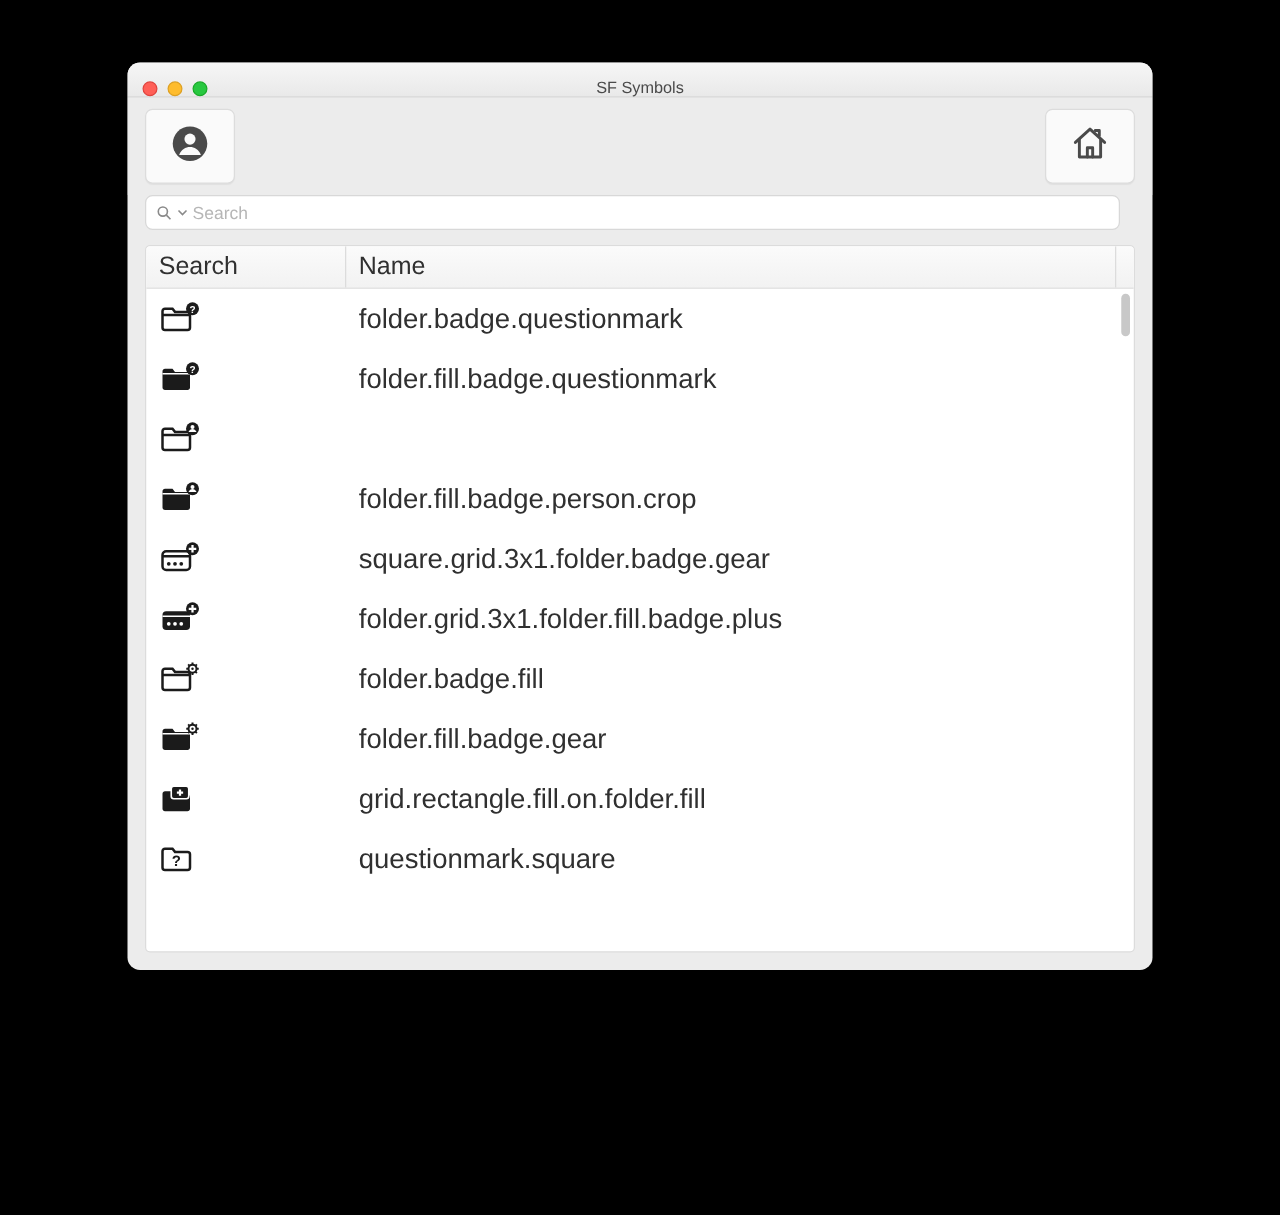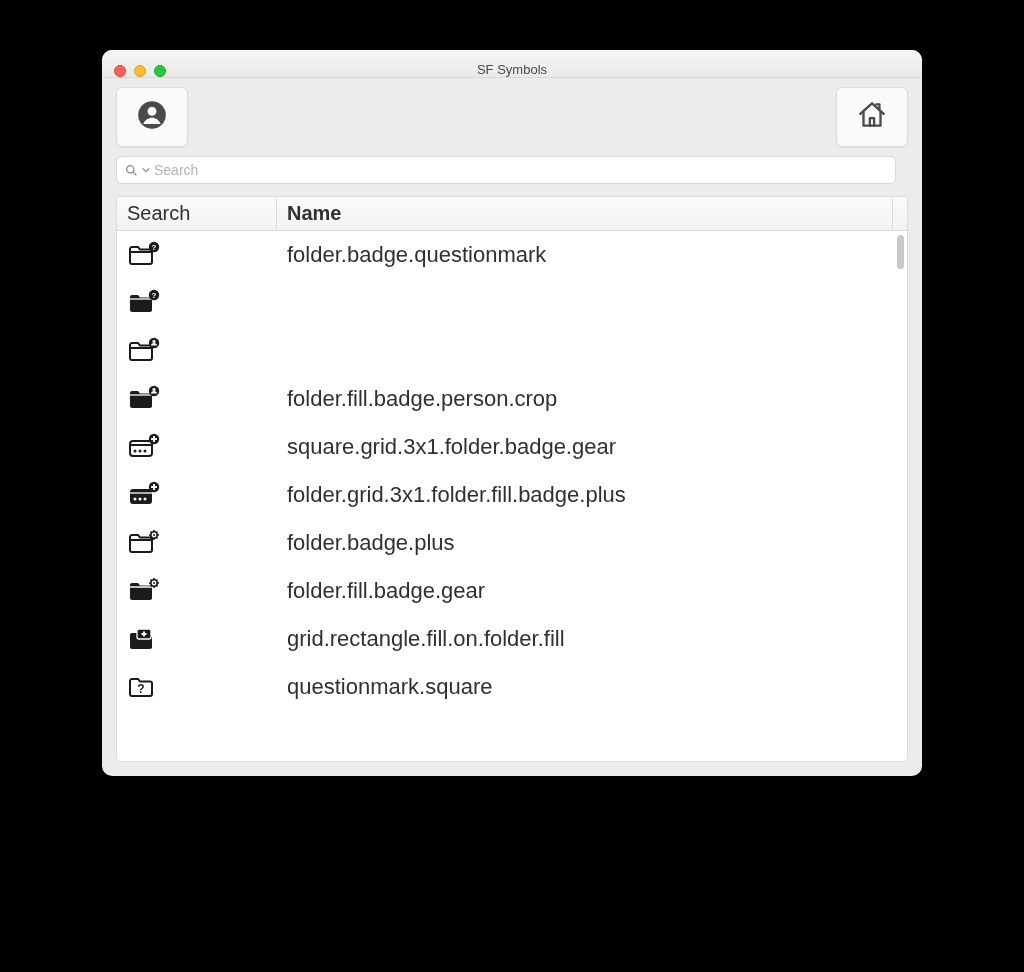--- a/index.html
+++ b/index.html
@@ -106,21 +106,20 @@
     display: flex;
     align-items: center;
     border-right: 1px solid #dcdcdc;
   }
   .th-name {
     flex: 1;
     padding-left: 10px;
     display: flex;
     align-items: center;
     border-right: 1px solid #dcdcdc;
-    font-weight: bold;
   }
   .th-spacer { width: 14px; }
   .tbody {
     height: 530px;
     overflow: hidden;
     position: relative;
   }
   .row {
     display: flex;
     align-items: center;
@@ -223,20 +222,21 @@
         </div>
         <div class="row">
           <div class="cell-symbol">
             <span class="sym">
               <svg viewBox="0 0 34 28">
                 <use href="#folder-fill"></use>
                 <use href="#badge-q"></use>
               </svg>
             </span>
           </div>
+          <div class="cell-name">folder.fill.badge.questionmark</div>
         </div>
         <div class="row">
           <div class="cell-symbol">
             <span class="sym">
               <svg viewBox="0 0 34 28">
                 <use href="#folder-outline"></use>
                 <use href="#badge-person"></use>
               </svg>
             </span>
           </div>
@@ -276,21 +276,21 @@
         </div>
         <div class="row">
           <div class="cell-symbol">
             <span class="sym">
               <svg viewBox="0 0 34 28">
                 <use href="#folder-outline"></use>
                 <use href="#badge-gear"></use>
               </svg>
             </span>
           </div>
-          <div class="cell-name">folder.badge.plus</div>
+          <div class="cell-name">folder.badge.fill</div>
         </div>
         <div class="row">
           <div class="cell-symbol">
             <span class="sym">
               <svg viewBox="0 0 34 28">
                 <use href="#folder-fill"></use>
                 <use href="#badge-gear"></use>
               </svg>
             </span>
           </div>

